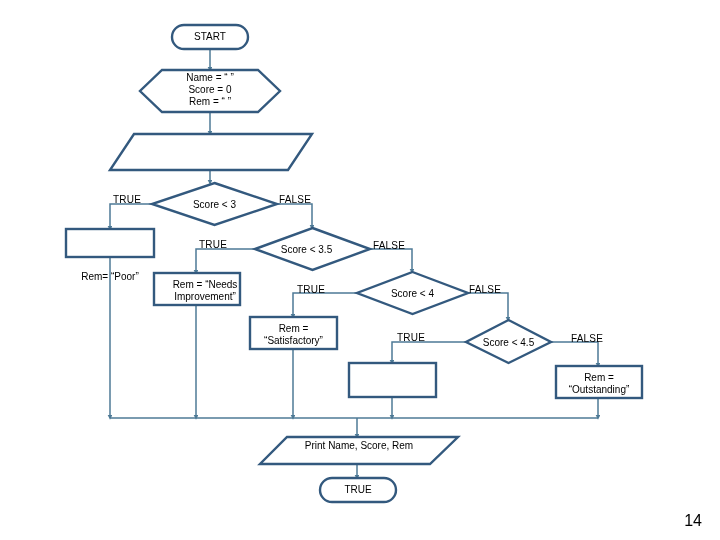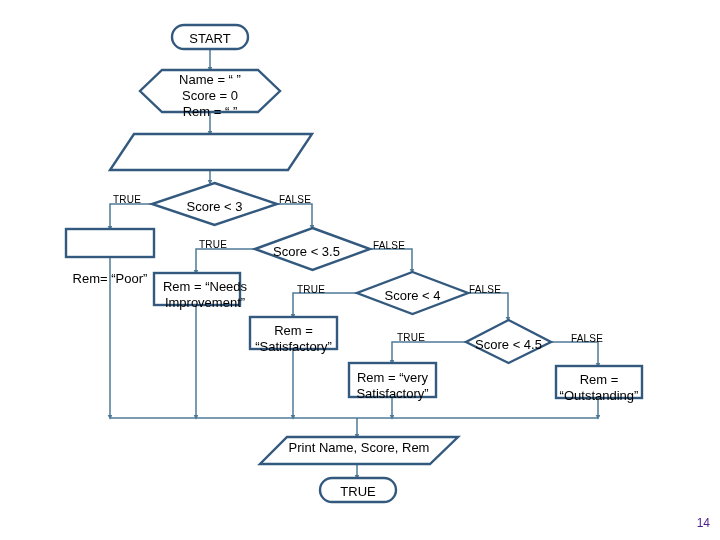--- a/index.html
+++ b/index.html
@@ -24,35 +24,35 @@
     width: 720px;
     height: 540px;
   }
   .node-label {
     position: absolute;
     text-align: center;
     color: #000000;
     line-height: 1.22;
     white-space: pre-line;
     pointer-events: none;
-    font-size: 13px;
+    font-size: 10px;
   }
   .edge-label {
     position: absolute;
     text-align: center;
     color: #000000;
     font-size: 10px;
     letter-spacing: 0.2px;
   }
   .page-number {
     position: absolute;
-    right: 10px;
+    right: 18px;
     bottom: 10px;
-    font-size: 12px;
-    color: #4c1d95;
+    font-size: 16px;
+    color: #000000;
     font-family: "Liberation Sans", sans-serif;
   }
 </style>
 </head>
 <body>
 
 <div id="slide">
 
   <svg id="flow-canvas" viewBox="0 0 720 540">
     <defs>
@@ -139,22 +139,20 @@
   <div class="node-label" style="left:460px; top:337px; width:97px;">Score &lt; 4.5</div>
 
   <div class="node-label" style="left:66px; top:237px; width:88px;margin-top:34px;">Rem= “Poor”</div>
 
   <div class="node-label" style="left:152px; top:279px; width:106px;">Rem = “Needs
 Improvement”</div>
 
   <div class="node-label" style="left:248px; top:323px; width:91px;">Rem =
 “Satisfactory”</div>
 
-  <div class="node-label" style="left:347px; top:370px; width:91px;">Rem = “very
-Satisfactory”</div>
 
   <div class="node-label" style="left:554px; top:372px; width:90px;">Rem =
 “Outstanding”</div>
 
   <div class="node-label" style="left:280px; top:440px; width:158px;">Print Name, Score, Rem</div>
 
   <div class="node-label" style="left:320px; top:484px; width:76px;">TRUE</div>
 
   <div class="edge-label" style="left:104px; top:194px; width:46px;">TRUE</div>
   <div class="edge-label" style="left:272px; top:194px; width:46px;">FALSE</div>

